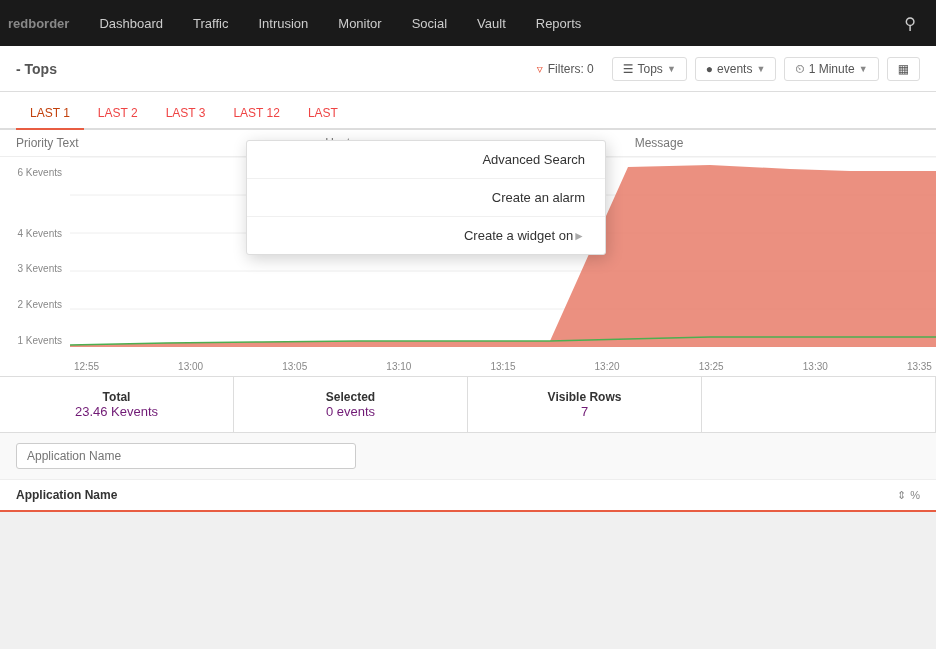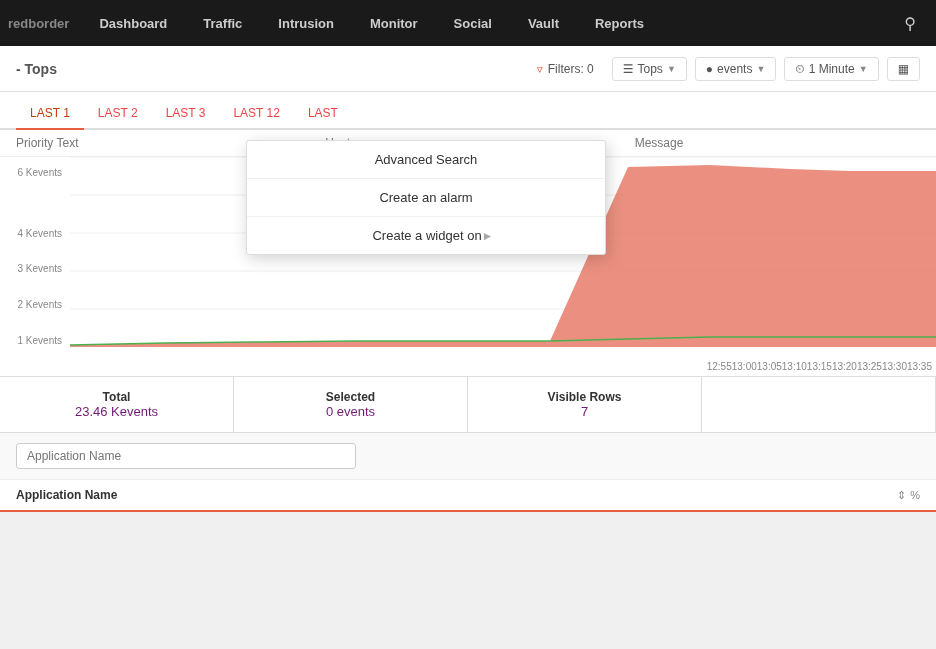--- a/index.html
+++ b/index.html
@@ -18,22 +18,21 @@
       font-size: 13px;
       font-weight: bold;
       margin-right: 16px;
       white-space: nowrap;
     }
     .navbar .brand span { color: #888; }
     .navbar .nav-links {
       display: flex;
       align-items: flex-start;
       flex: 1;
-      gap: 8px;
-      font-weight: bold;
+      gap: 2px;
     }
     .navbar .nav-item {
       color: #ccc;
       font-size: 13px;
       padding: 0 14px;
       height: 46px;
       display: flex;
       align-items: center;
       cursor: pointer;
     }
@@ -146,21 +145,21 @@
       right: 0;
       top: 0;
       bottom: 30px;
     }
     .chart-x-labels {
       position: absolute;
       bottom: 4px;
       left: 70px;
       right: 0;
       display: flex;
-      justify-content: flex-end;
+      justify-content: space-between;
       padding: 0 4px;
     }
     .chart-x-label {
       font-size: 10px;
       color: #888;
     }
 
     
     .stats-row {
       background: #fff;
@@ -231,21 +230,21 @@
       box-shadow: 2px 4px 16px rgba(0,0,0,0.18);
       border-radius: 3px;
       z-index: 100;
     }
     .context-menu-item {
       padding: 11px 20px;
       font-size: 13px;
       color: #333;
       cursor: pointer;
       display: flex;
-      justify-content: center;
+      justify-content: flex-end;
       align-items: center;
       border-bottom: 1px solid #f0f0f0;
     }
     .context-menu-item:last-child { border-bottom: none; padding-left: 34px; }
     .context-menu-item .chevron { color: #aaa; font-size: 12px; }
 
     
     .filter-btn {
       display: flex;
       align-items: center;

